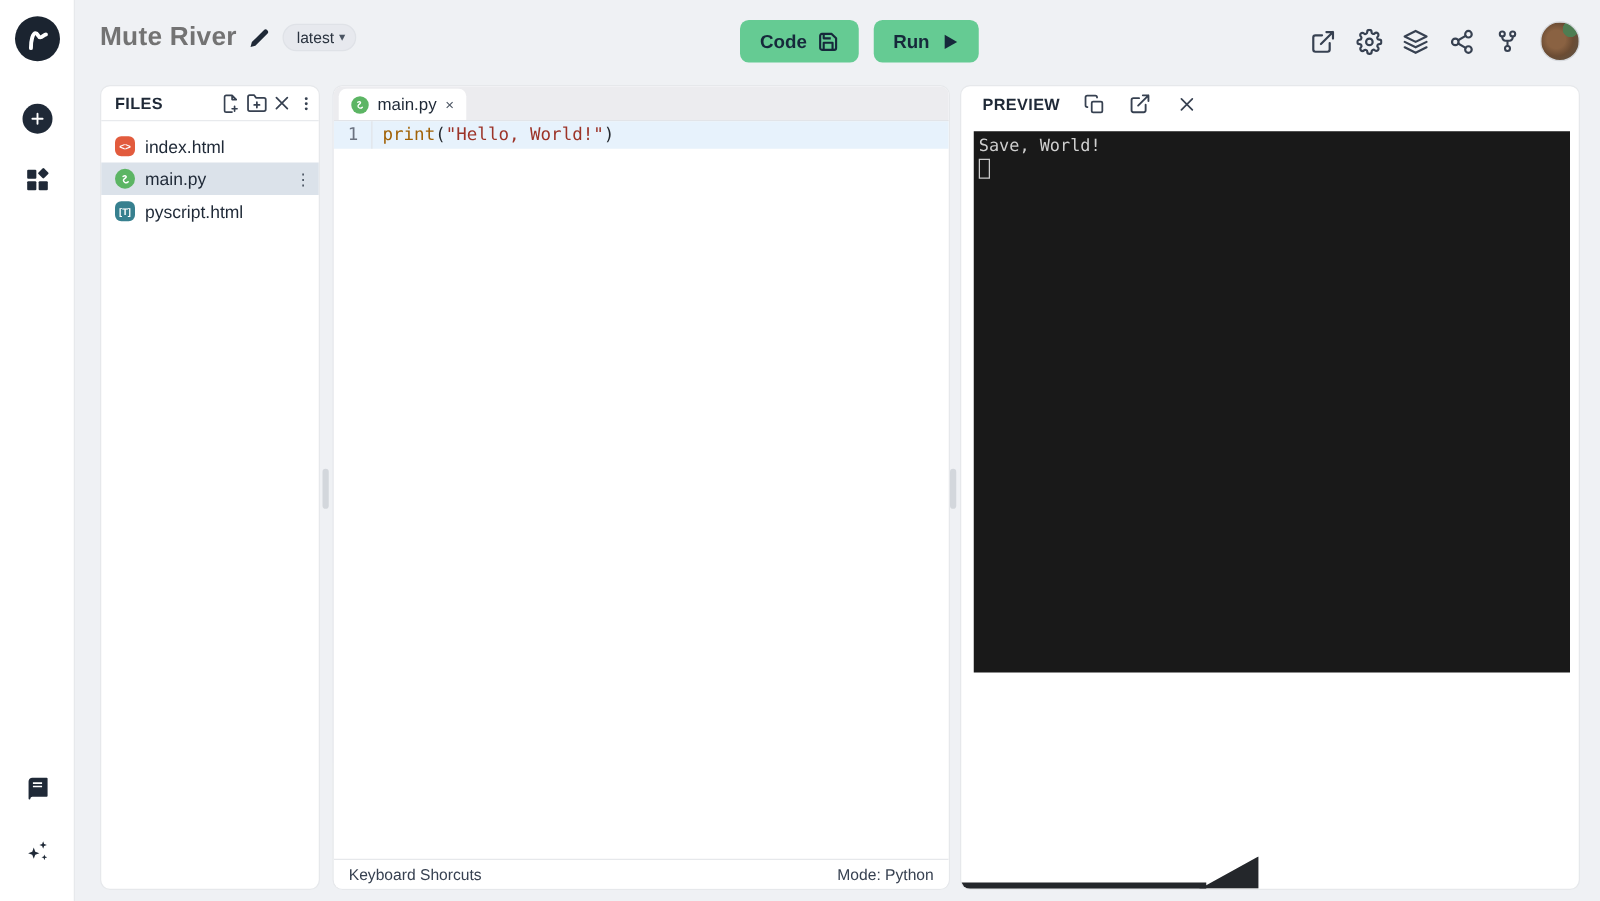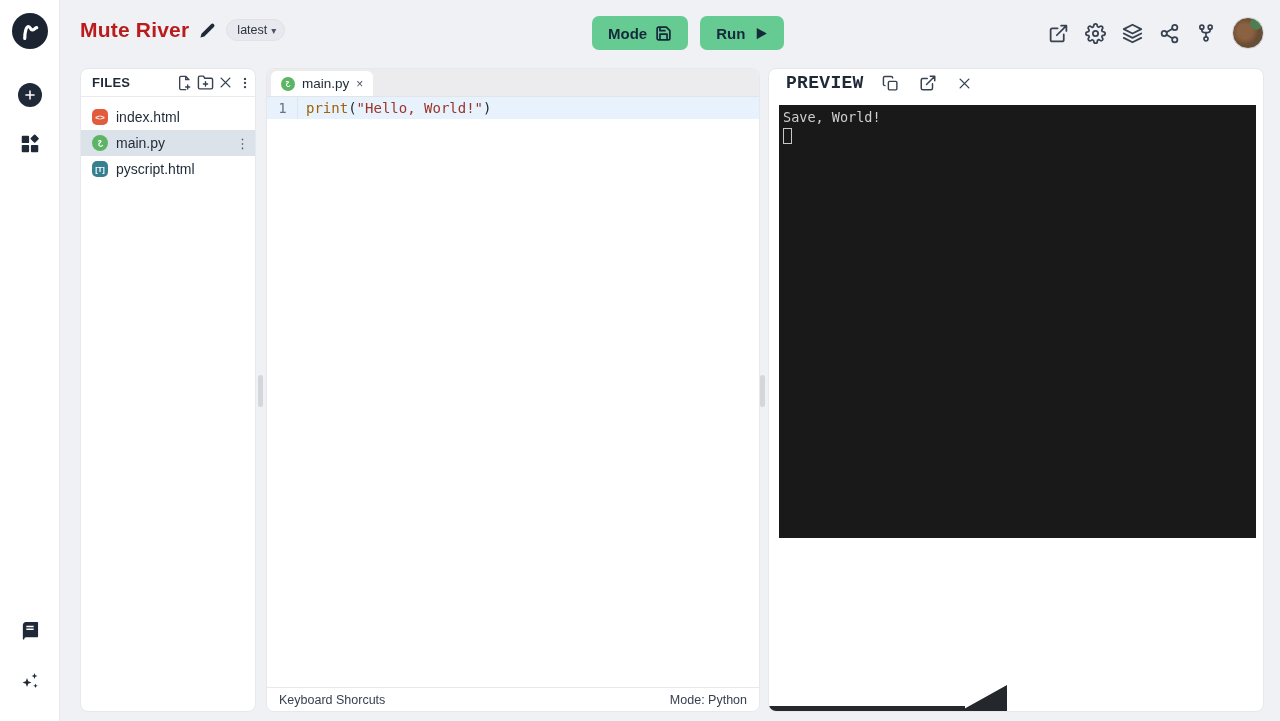--- a/index.html
+++ b/index.html
@@ -23,21 +23,21 @@
   .rail .plus-btn { margin-top:34px; width:24px; height:24px; border-radius:50%;
     background:#1f2937; color:#fff; display:flex; align-items:center; justify-content:center; cursor:pointer;}
   .rail .apps-btn { margin-top:26px; cursor:pointer; }
   .rail .spacer { flex:1; }
   .rail .book-btn { margin-bottom:26px; cursor:pointer; }
   .rail .spark-btn { margin-bottom:28px; cursor:pointer; }
 
   
   .header { position:absolute; left:60px; top:0; width:1220px; height:66px; }
   .title-wrap { position:absolute; left:20px; top:18px; display:flex; align-items:center; gap:10px; }
-  .page-title { font-size:21px; font-weight:700; color:#b91c1c; letter-spacing:.2px; }
+  .page-title { font-size:21px; font-weight:700; color:#737373; letter-spacing:.2px; }
   .pencil { cursor:pointer; }
   .chip { background:#e7e9ee; border:1px solid #dfe2e7; border-radius:12px; height:22px;
     padding:0 8px 0 10px; display:flex; align-items:center; gap:4px; font-size:12.5px; color:#2b3440; cursor:pointer;}
   .chip .chev { font-size:10px; color:#4b5563; }
 
   .btn-group { position:absolute; left:532px; top:16px; display:flex; gap:12px; }
   .gbtn { background:#65cb93; border:none; border-radius:7px; height:34px; padding:0 16px;
     display:flex; align-items:center; gap:8px; font-family:inherit;
     font-size:15px; font-weight:700; color:#16293b; cursor:pointer; }
 
@@ -83,21 +83,21 @@
   .code-text { padding-left:8px; white-space:pre; }
   .tok-kw { color:#a16207; }
   .tok-p  { color:#24292f; }
   .tok-str{ color:#9c3328; }
   .statusbar { position:absolute; left:0; right:0; bottom:0; height:24px; border-top:1px solid #e6e8eb;
     display:flex; align-items:center; justify-content:space-between; padding:0 12px; font-size:12.5px; color:#374151; background:#fff;margin-top:25px;}
 
   
   .preview-card { left:768px; top:68px; width:496px; height:644px; overflow:hidden; }
   .preview-head { height:28px; display:flex; align-items:center; padding:0 10px 0 17px; gap:8px; }
-  .preview-title { font-size:18px; font-weight:700; letter-spacing:.3px; color:#1f2937;font-family:Liberation Mono, monospace; }
+  .preview-title { font-size:13px; font-weight:700; letter-spacing:.3px; color:#1f2937; }
   .url-pill { margin-left:15px; width:305px; height:23px; background:#fff; border:1px solid #e3e5e9;
     border-radius:12px; box-shadow:0 1px 2px rgba(0,0,0,.04);
     display:flex; align-items:center; padding:0 12px; font-size:13.2px; color:#374151;
     white-space:nowrap; overflow:hidden; cursor:text; }
   .ph-icon { width:20px; height:20px; color:#374151; cursor:pointer; margin-left:9px; display:flex; align-items:center; justify-content:center;}
   .terminal { position:absolute; left:10px; top:36px; width:477px; height:433px; background:#191919;
     font-family:"DejaVu Sans Mono", monospace; font-size:13.5px; color:#cfcfcf; padding:3px 4px; line-height:19px;}
   .cursor-block { display:inline-block; width:9px; height:16px; border:1.5px solid #c9c9c9; vertical-align:-3px;}
 
   
@@ -158,21 +158,21 @@
       </svg>
     </span>
     <span class="chip">
       <span>latest</span>
       <span class="chev">▾</span>
     </span>
   </div>
 
   <div class="btn-group">
     <button class="gbtn">
-      <span>Mode</span>
+      <span>Code</span>
       <svg width="17" height="17" viewBox="0 0 24 24" fill="none" stroke="#16293b" stroke-width="2.4" stroke-linejoin="round">
         <path d="M19 21H5a2 2 0 0 1-2-2V5a2 2 0 0 1 2-2h11l5 5v11a2 2 0 0 1-2 2z"></path>
         <path d="M17 21v-8H7v8M7 3v5h8"></path>
       </svg>
     </button>
     <button class="gbtn">
       <span>Run</span>
       <svg width="15" height="15" viewBox="0 0 24 24" fill="#16293b">
         <path d="M6 3l16 9-16 9z"></path>
       </svg>

